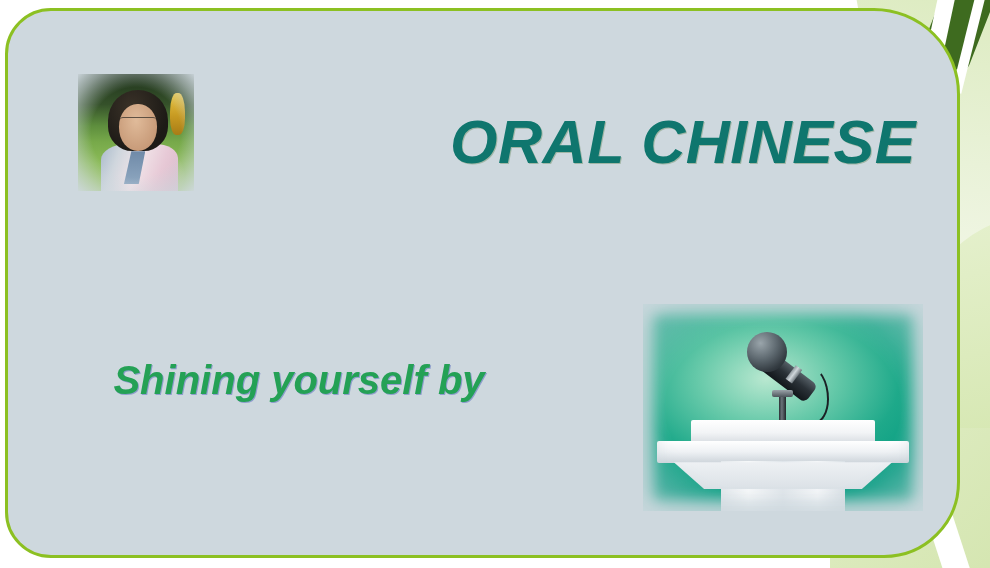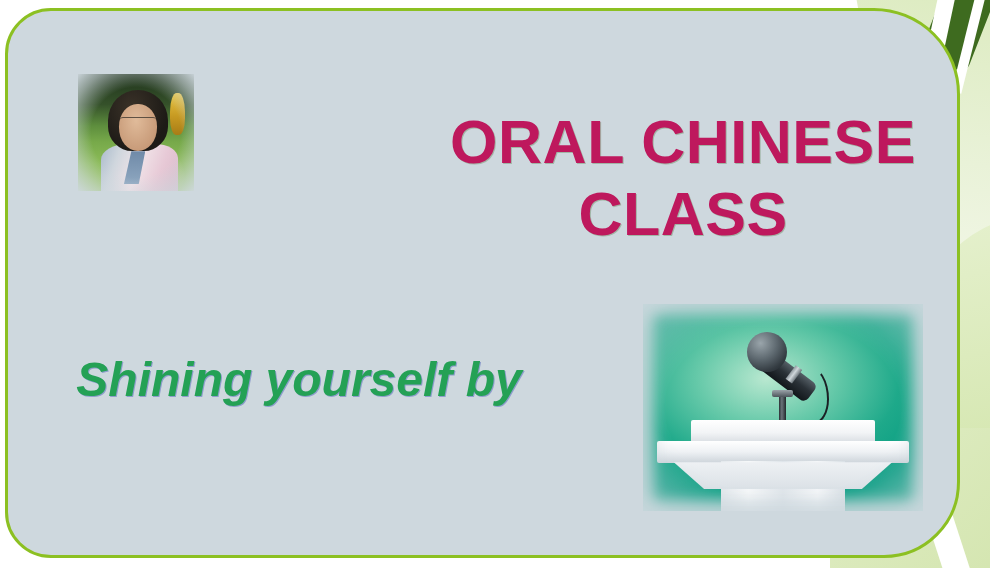--- a/index.html
+++ b/index.html
@@ -194,39 +194,40 @@
     left: 395px;
     top: 95px;
     width: 560px;
     text-align: center;
   }
   .title-line {
     display: block;
     font-family: "Liberation Sans", sans-serif;
     font-size: 61px;
     font-weight: bold;
-    color: #be185d;
+    font-style: italic;
+    color: #0f766e;
     line-height: 72px;
     letter-spacing: 0.5px;
     white-space: nowrap;
     text-shadow: 1px 1px 0 rgba(47,92,22,.28);
   }
 
   
   #subtitle-block {
     position: absolute;
     left: 60px;
     top: 343px;
     width: 462px;
     text-align: center;
   }
   .subtitle-line {
     display: block;
     font-family: "Liberation Sans", sans-serif;
-    font-size: 48px;
+    font-size: 40px;
     font-weight: bold;
     font-style: italic;
     color: #24a155;
     line-height: 52px;
     white-space: nowrap;
     text-shadow: 1px 1px 0 rgba(90,110,190,.55);
   }
 
   
   #podium-image {
@@ -376,21 +377,20 @@
         <div class="photo-collar"></div>
         <div class="photo-hair"></div>
         <div class="photo-face"></div>
         <div class="photo-glasses"></div>
       </div>
       <div class="photo-fade"></div>
     </div>
 
     <div id="title-block">
       <span class="title-line">ORAL CHINESE</span>
-      <span class="title-line">CLASS</span>
     </div>
 
     <div id="subtitle-block">
       <span class="subtitle-line">Shining yourself by</span>
     </div>
 
     <div id="podium-image">
       <div class="podium-bg">
         <div class="podium-art">
           <div class="mic-cable"></div>

